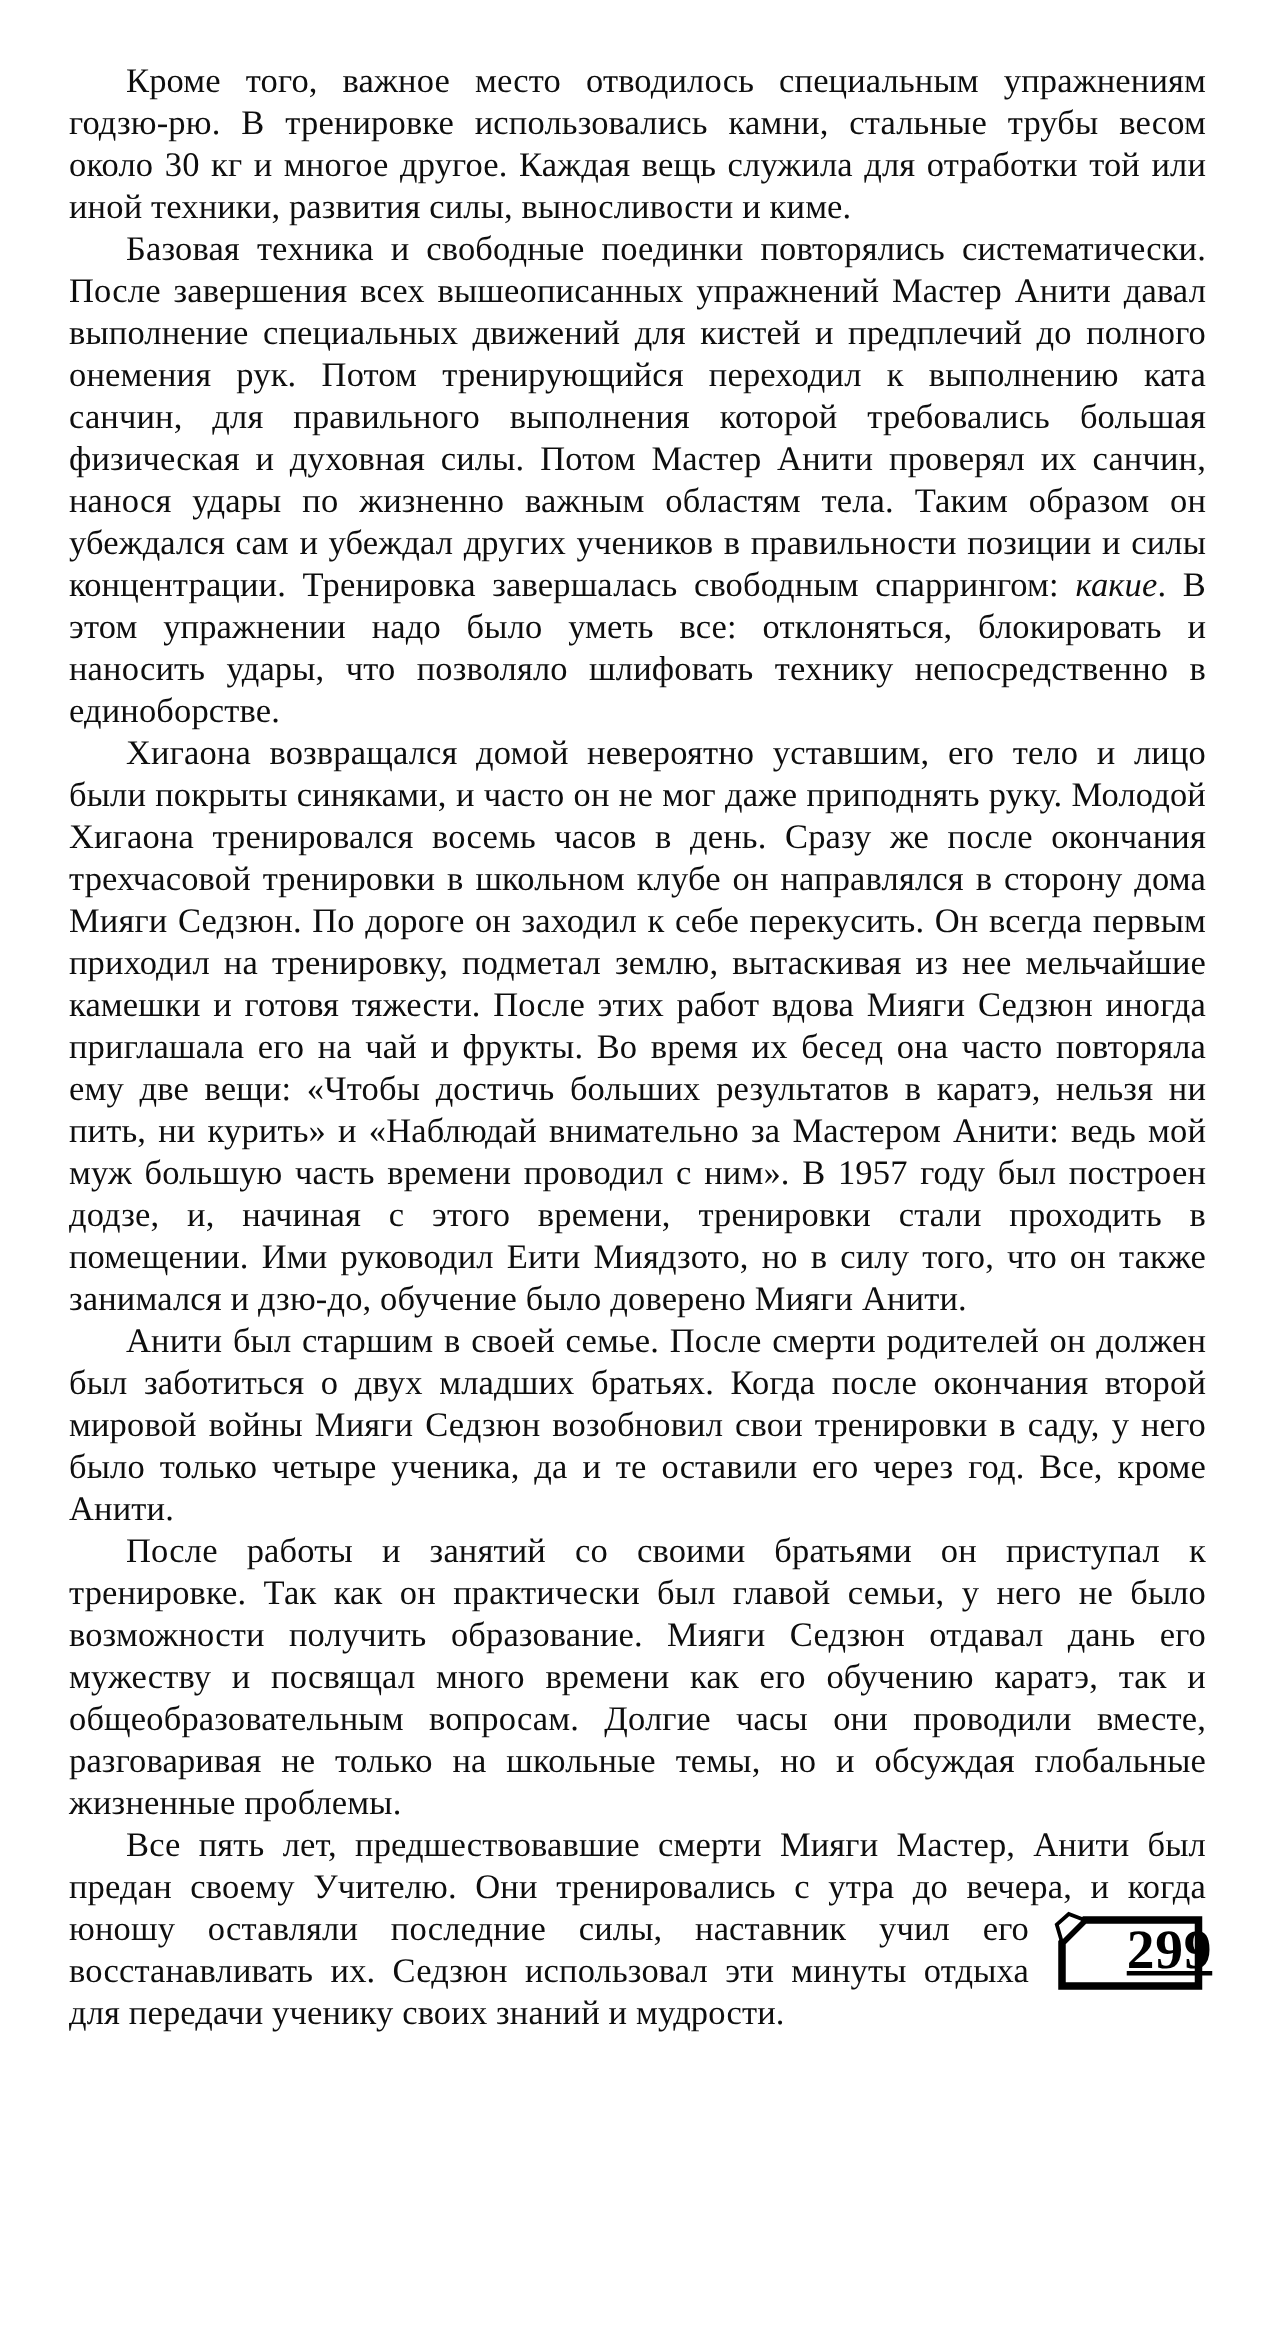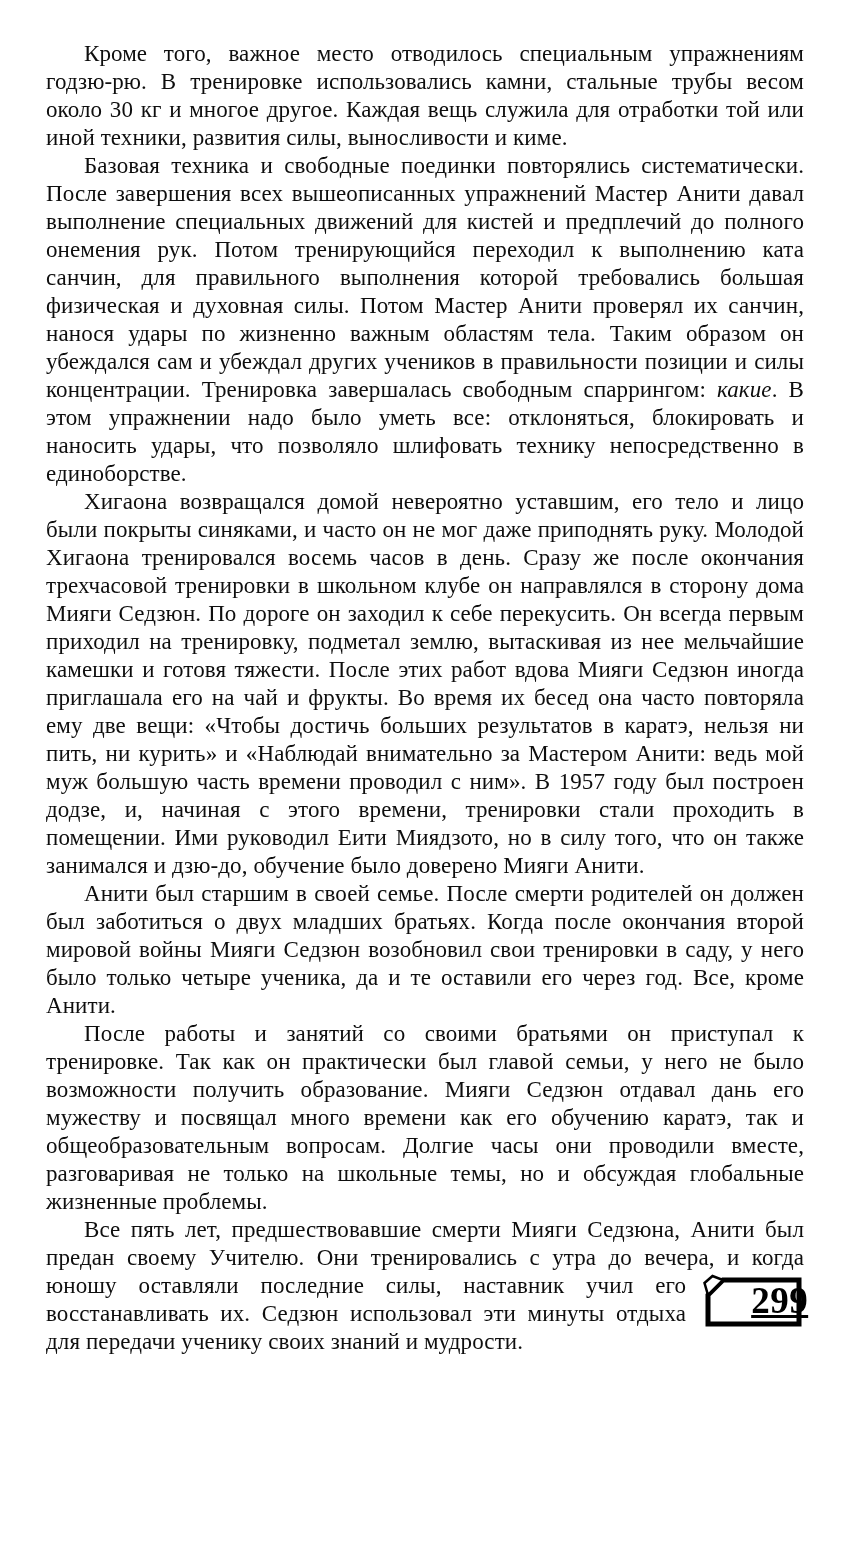--- a/index.html
+++ b/index.html
@@ -64,21 +64,21 @@
 </head>
 <body>
 
 <div class="page">
   <div class="text-block" id="text-block">
       <p class="para"><span>Кроме того, важное место отводилось специальным упражнениям годзю-рю. В тренировке использовались камни, стальные трубы весом около 30 кг и многое другое. Каждая вещь служила для отработки той или иной техники, развития силы, выносливости и киме.</span></p>
       <p class="para"><span>Базовая техника и свободные поединки повторялись систематически. После завершения всех вышеописанных упражнений Мастер Анити давал выполнение специальных движений для кистей и предплечий до полного онемения рук. Потом тренирующийся переходил к выполнению ката санчин, для правильного выполнения которой требовались большая физическая и духовная силы. Потом Мастер Анити проверял их санчин, нанося удары по жизненно важным областям тела. Таким образом он убеждался сам и убеждал других учеников в правильности позиции и силы концентрации. Тренировка завершалась свободным спаррингом: </span><span class="italic">какие</span><span>. В этом упражнении надо было уметь все: отклоняться, блокировать и наносить удары, что позволяло шлифовать технику непосредственно в единоборстве.</span></p>
       <p class="para"><span>Хигаона возвращался домой невероятно уставшим, его тело и лицо были покрыты синяками, и часто он не мог даже приподнять руку. Молодой Хигаона тренировался восемь часов в день. Сразу же после окончания трехчасовой тренировки в школьном клубе он направлялся в сторону дома Мияги Седзюн. По дороге он заходил к себе перекусить. Он всегда первым приходил на тренировку, подметал землю, вытаскивая из нее мельчайшие камешки и готовя тяжести. После этих работ вдова Мияги Седзюн иногда приглашала его на чай и фрукты. Во время их бесед она часто повторяла ему две вещи: «Чтобы достичь больших результатов в каратэ, нельзя ни пить, ни курить» и «Наблюдай внимательно за Мастером Анити: ведь мой муж большую часть времени проводил с ним». В 1957 году был построен додзе, и, начиная с этого времени, тренировки стали проходить в помещении. Ими руководил Еити Миядзото, но в силу того, что он также занимался и дзю-до, обучение было доверено Мияги Анити.</span></p>
       <p class="para"><span>Анити был старшим в своей семье. После смерти родителей он должен был заботиться о двух младших братьях. Когда после окончания второй мировой войны Мияги Седзюн возобновил свои тренировки в саду, у него было только четыре ученика, да и те оставили его через год. Все, кроме Анити.</span></p>
       <p class="para"><span>После работы и занятий со своими братьями он приступал к тренировке. Так как он практически был главой семьи, у него не было возможности получить образование. Мияги Седзюн отдавал дань его мужеству и посвящал много времени как его обучению каратэ, так и общеобразовательным вопросам. Долгие часы они проводили вместе, разговаривая не только на школьные темы, но и обсуждая глобальные жизненные проблемы.</span></p>
-      <p class="para"><span>Все пять лет, предшествовавшие смерти Мияги Седзюна, Анити был предан своему Учителю. Они тренировались с утра до вечера, и когда юношу оставляли последние силы, наставник учил </span><span class="page-box">
+      <p class="para"><span>Все пять лет, предшествовавшие смерти Мияги Мастер, Анити был предан своему Учителю. Они тренировались с утра до вечера, и когда юношу оставляли последние силы, наставник учил </span><span class="page-box">
           <svg viewBox="0 0 102 56" xmlns="http://www.w3.org/2000/svg">
             <path d="M21 6 H97 V50 H6 V21 Z" fill="#ffffff" stroke="#000000" stroke-width="5"></path>
             <path d="M21 6 L6 21 L2.5 9 L10.5 2 Z" fill="#ffffff" stroke="#000000" stroke-width="2.5"></path>
           </svg>
           <span class="page-num">299</span>
         </span><span>его восстанавливать их. Седзюн использовал эти минуты отдыха для передачи ученику своих знаний и мудрости.</span></p>
     </div>
 </div>
 
 </body></html>

